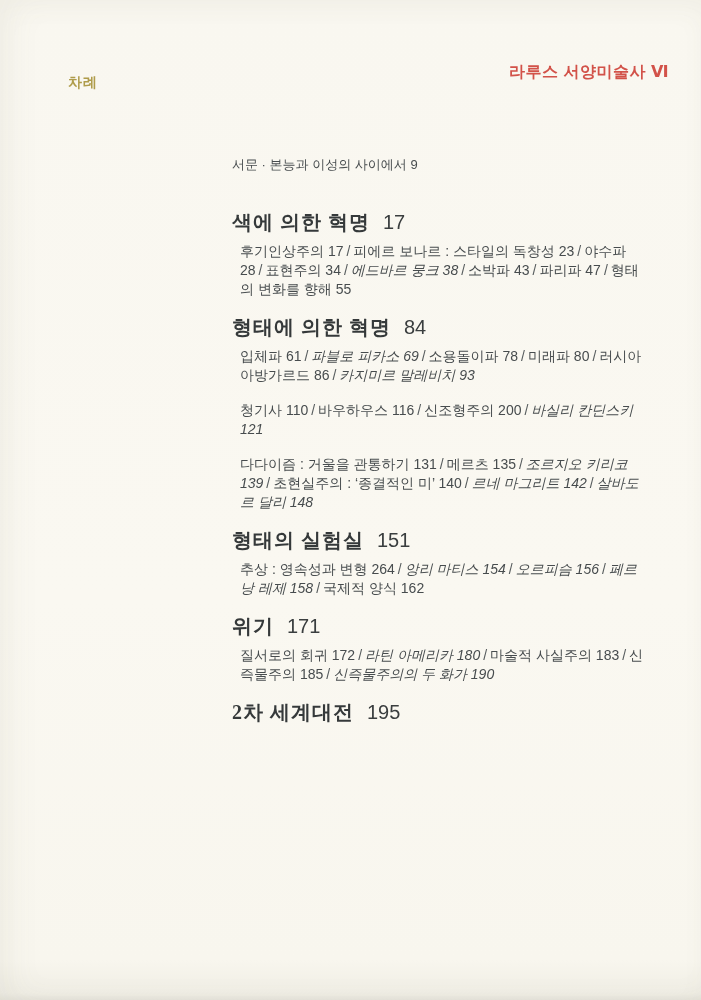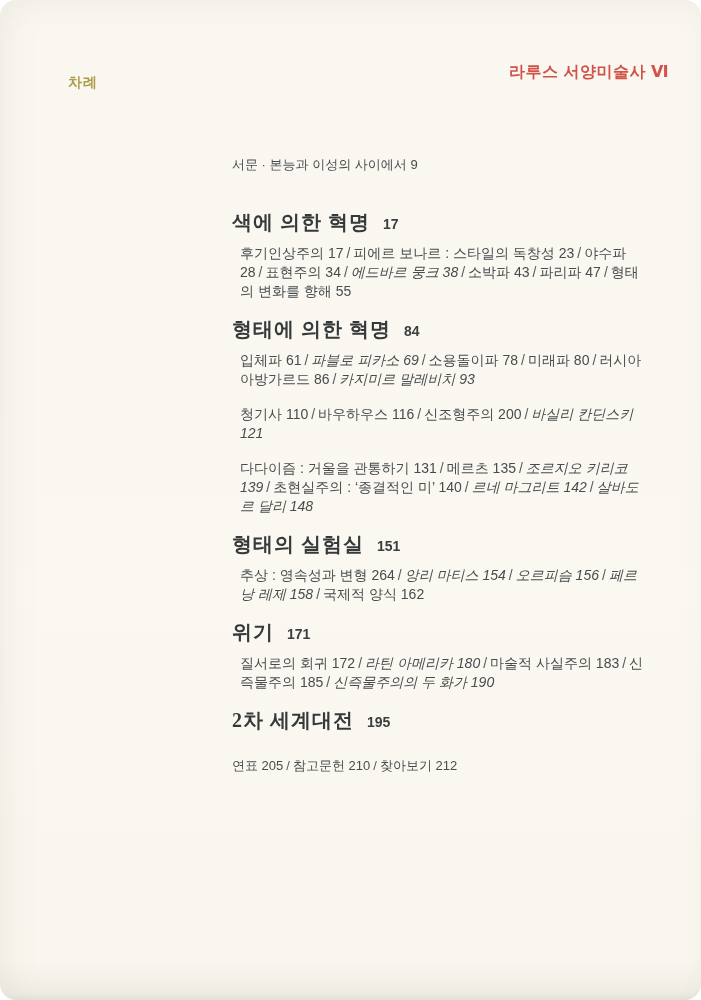--- a/index.html
+++ b/index.html
@@ -9,21 +9,20 @@
   }
   .page {
     position: relative;
     width: 701px;
     height: 1000px;
     margin: 0 auto;
     overflow: hidden;
     background: linear-gradient(180deg, #f9f7f0 0%, #faf8f1 60%, #f8f6ee 96%, #f0eee5 99.3%, #e7e5dc 100%);
     box-shadow: inset 14px 0 30px rgba(120,115,95,0.05), inset 0 10px 24px rgba(120,115,95,0.03);
     font-family: "Liberation Sans", "DejaVu Sans", sans-serif;
-    border-radius: 16px;
   }
   
   .toc-label {
     position: absolute;
     left: 68px;
     top: 74px;
     font-size: 14px;
     font-weight: 700;
     color: #af9c4b;
     letter-spacing: 1px;
@@ -69,22 +68,22 @@
     margin: 0 0 8px 0;
     font-family: "Liberation Serif", "DejaVu Serif", serif;
     font-size: 20px;
     line-height: 24px;
     font-weight: 700;
     color: #35393a;
     letter-spacing: 1px;
   }
   .title-page {
     font-family: "Liberation Sans", "DejaVu Sans", sans-serif;
-    font-size: 14px;
-    font-weight: 700;
+    font-size: 20px;
+    font-weight: 400;
     letter-spacing: 0;
     margin-left: 13px;
     color: #3a3e3f;
   }
   .chapter-entries {
     margin: 8px;
     font-size: 14px;
     line-height: 19px;
     color: #474c4e;
     word-break: normal;
@@ -135,16 +134,15 @@
         </section>
         <section class="chapter">
           <h2 class="chapter-title"><span class="title-text">위기</span><span class="title-page">171</span></h2>
           <p class="chapter-entries"><span class="entry">질서로의 회귀 172</span><span class="sep">/</span><span class="entry italic">라틴 아메리카 180</span><span class="sep">/</span><span class="entry">마술적 사실주의 183</span><span class="sep">/</span><span class="entry">신즉물주의 185</span><span class="sep">/</span><span class="entry italic">신즉물주의의 두 화가 190</span></p>
         </section>
         <section class="chapter">
           <h2 class="chapter-title"><span class="title-text">2차 세계대전</span><span class="title-page">195</span></h2>
         </section>
       </div>
 
-    <p class="backmatter" id="backmatter"><span class="entry">연표 205</span><span class="sep">/</span><span class="entry">참고문헌 210</span><span class="sep">/</span><span class="entry">찾아보기 212</span></p>
 
   </div>
 </div>
 
 </body></html>

